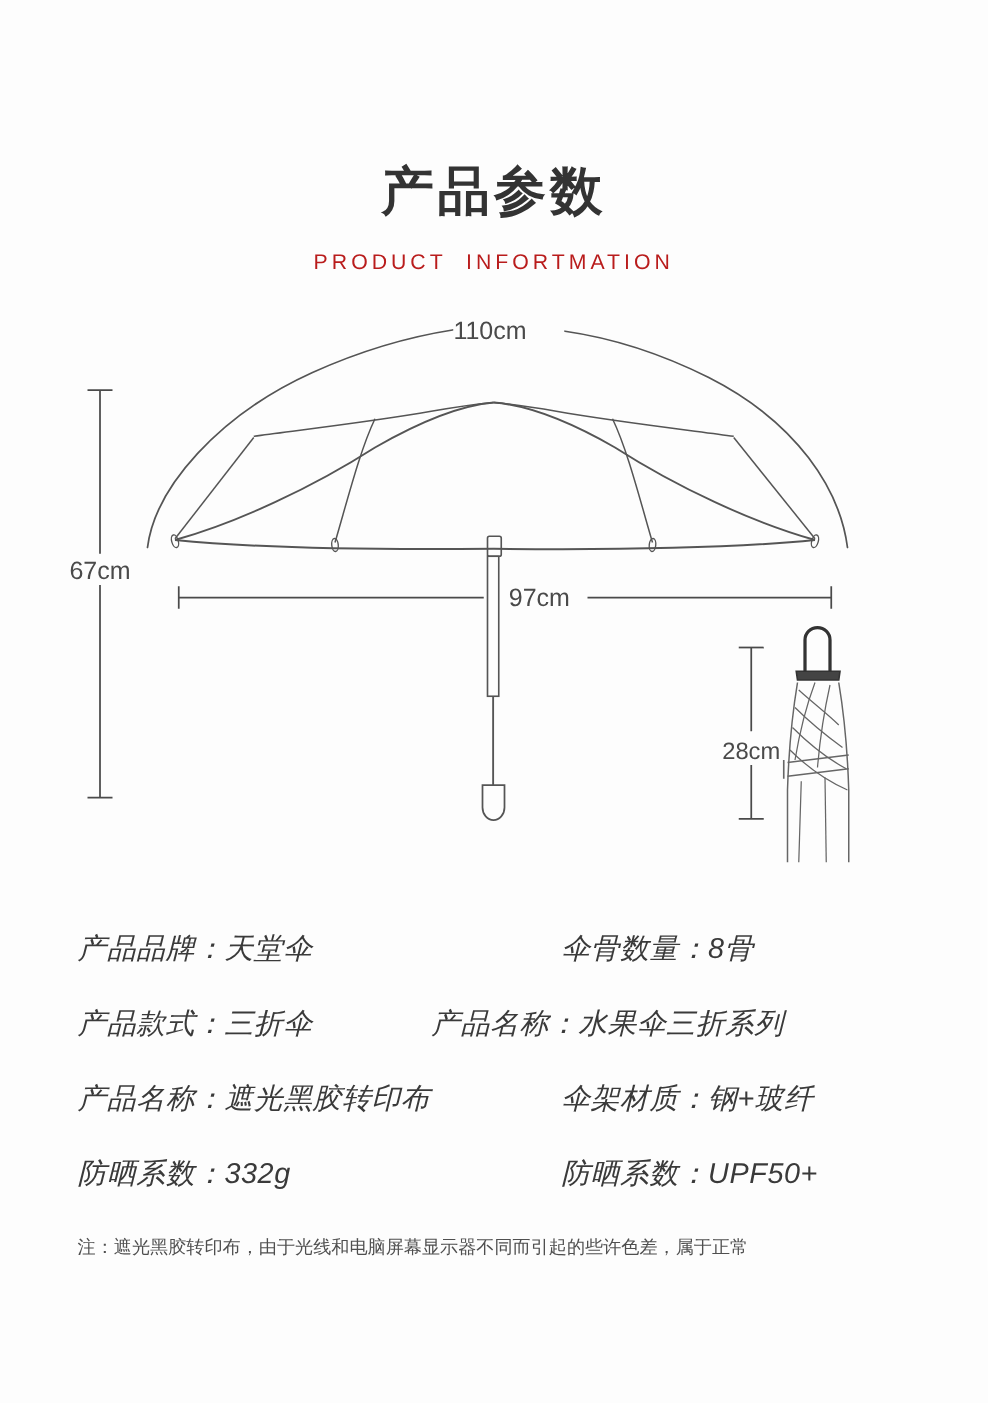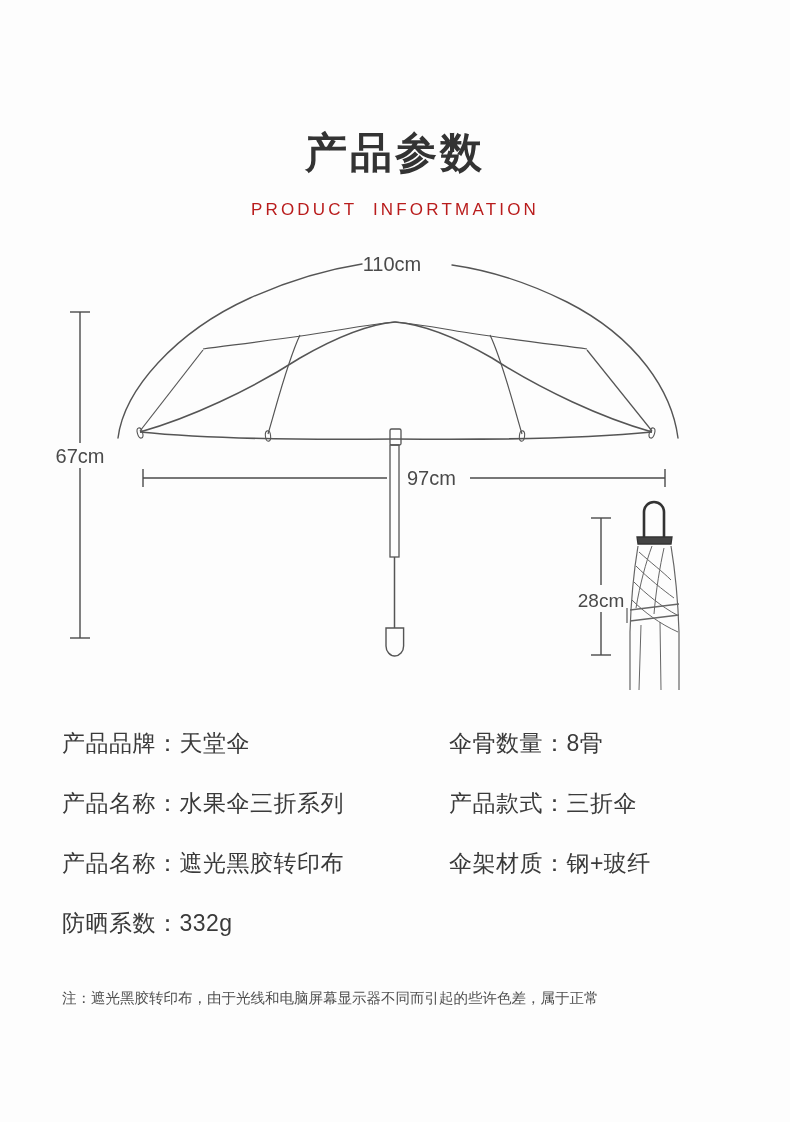--- a/index.html
+++ b/index.html
@@ -69,21 +69,22 @@
     position: absolute;
     top: 728px;
     left: 0;
     width: 790px;
     box-sizing: border-box;
     padding: 0 58px 0 62px;
   }
   .spec-row {
     display: flex;
     height: 60px;
-    align-items: flex-start;
+    align-items: center;
+    font-style: italic;
   }
   .spec-cell {
     font-size: 23px;
     color: #3a3a3a;
     letter-spacing: 0.5px;
     white-space: nowrap;
   }
   .spec-cell.left  { width: 410px; }
   .spec-cell.right { width: 300px; }
 
@@ -205,30 +206,31 @@
 </div>
 
 <div id="spec-table">
 
   <div class="spec-row">
     <div class="spec-cell left">产品品牌：天堂伞</div>
     <div class="spec-cell right">伞骨数量：8骨</div>
   </div>
 
   <div class="spec-row">
+    <div class="spec-cell right">产品款式：三折伞</div>
     <div class="spec-cell left">产品名称：水果伞三折系列</div>
-    <div class="spec-cell right">产品款式：三折伞</div>
   </div>
 
   <div class="spec-row">
     <div class="spec-cell left">产品名称：遮光黑胶转印布</div>
     <div class="spec-cell right">伞架材质：钢+玻纤</div>
   </div>
 
   <div class="spec-row">
     <div class="spec-cell left">防晒系数：332g</div>
+    <div class="spec-cell right">防晒系数：UPF50+</div>
   </div>
 
 </div>
 
 <div id="footer-note">
   <span>注：遮光黑胶转印布，由于光线和电脑屏幕显示器不同而引起的些许色差，属于正常</span>
 </div>
 
 </body></html>

